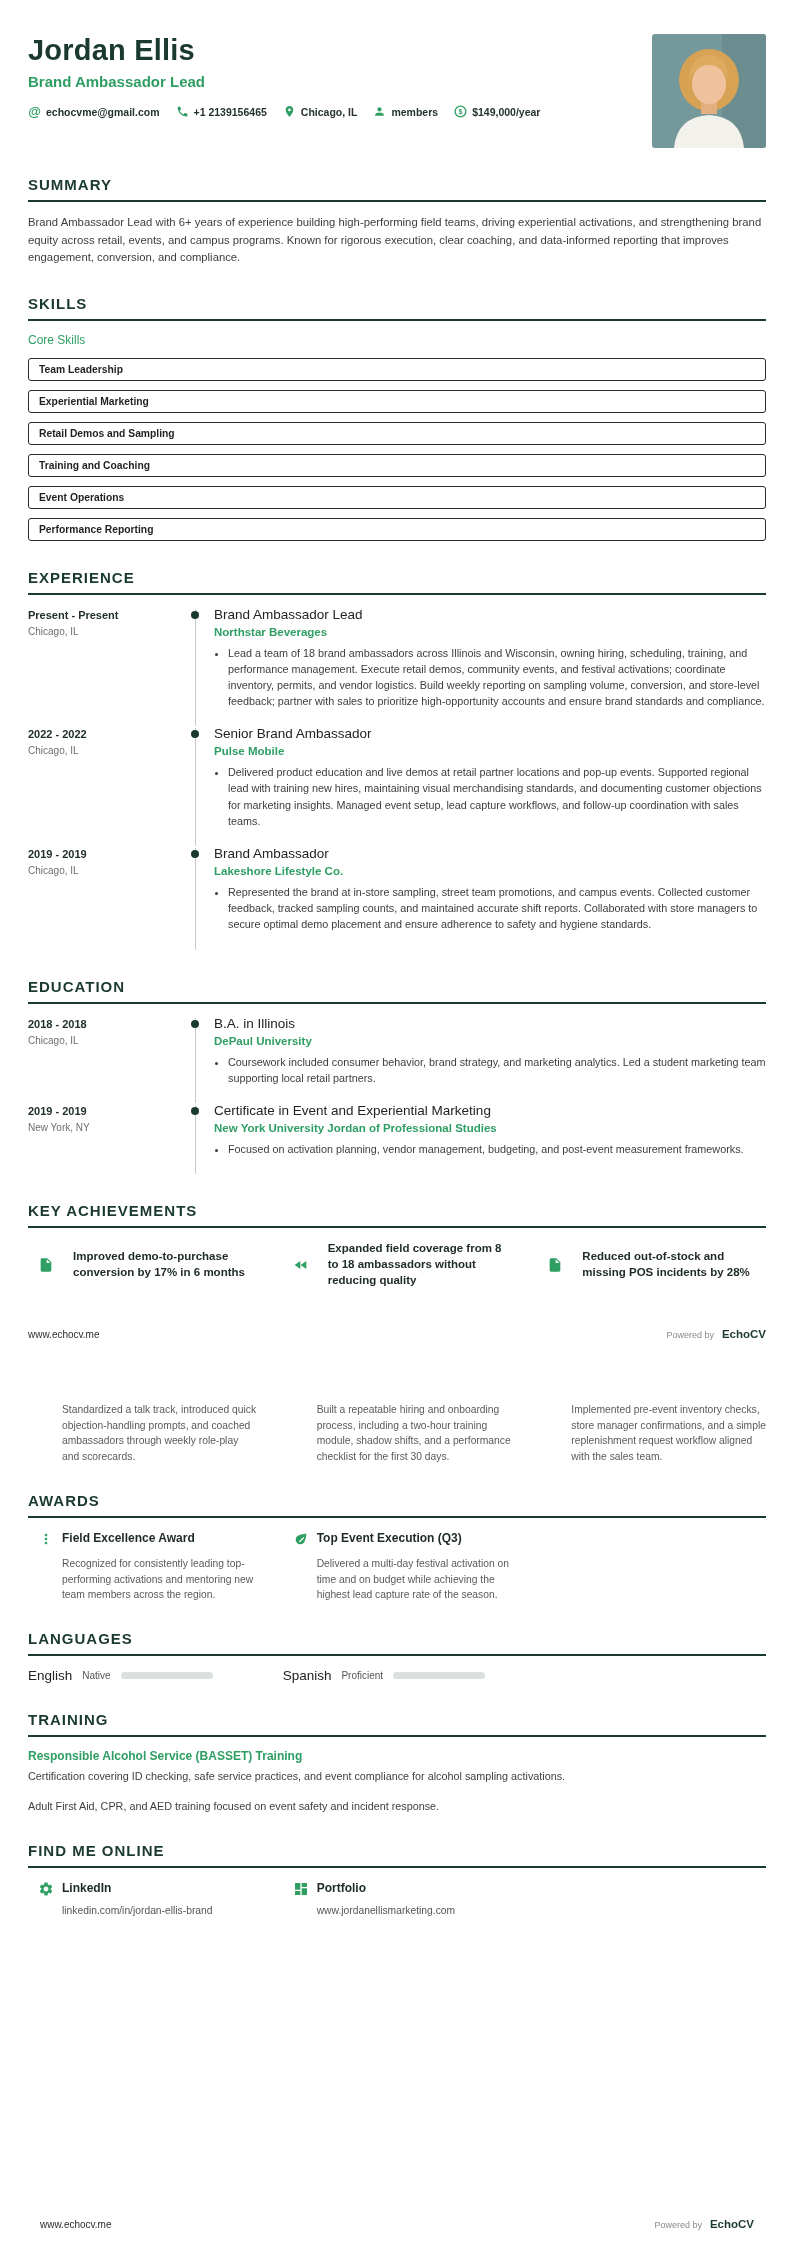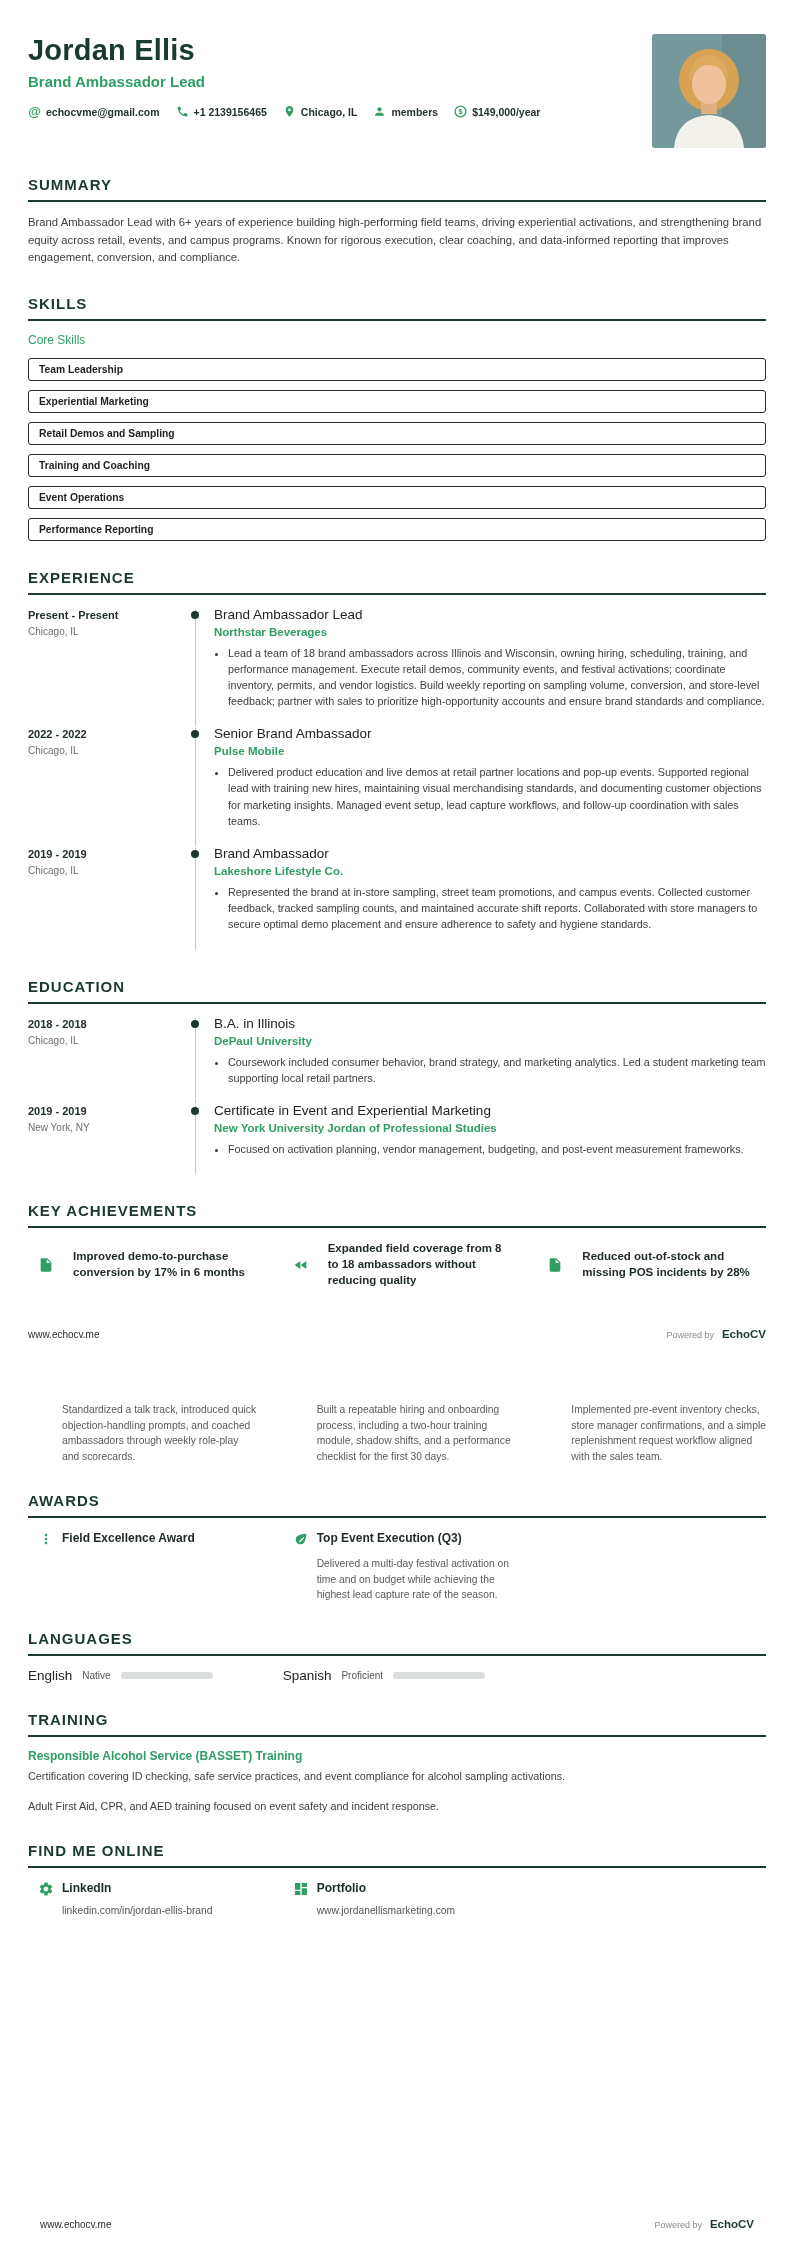--- a/index.html
+++ b/index.html
@@ -308,20 +308,21 @@
     <div class="grid3">
       <div class="award-item">
         <div class="award-head">
           <span class="sicon">
             <svg viewBox="0 0 24 24" fill="currentColor">
                 <path d="M12 8c1.1 0 2-.9 2-2s-.9-2-2-2-2 .9-2 2 .9 2 2 2zm0 2c-1.1 0-2 .9-2 2s.9 2 2 2 2-.9 2-2-.9-2-2-2zm0 6c-1.1 0-2 .9-2 2s.9 2 2 2 2-.9 2-2-.9-2-2-2z"></path>
               </svg>
           </span>
           <span class="award-title">Field Excellence Award</span>
         </div>
+        <p class="desc">Recognized for consistently leading top-performing activations and mentoring new team members across the region.</p>
       </div>
       <div class="award-item">
         <div class="award-head">
           <span class="sicon">
             <svg viewBox="0 0 24 24" fill="currentColor">
                 <path d="M6.05 8.05c-2.73 2.73-2.73 7.17 0 9.9C7.42 19.32 9.21 20 11 20s3.58-.68 4.95-2.05C19.43 14.47 20 4 20 4S9.53 4.57 6.05 8.05zm3.45 8.45c-.39-.39-.39-1.02 0-1.41l5.5-5.5c.39-.39 1.02-.39 1.41 0 .39.39.39 1.02 0 1.41l-5.5 5.5c-.38.39-1.02.39-1.41 0z"></path>
               </svg>
           </span>
           <span class="award-title">Top Event Execution (Q3)</span>
         </div>

